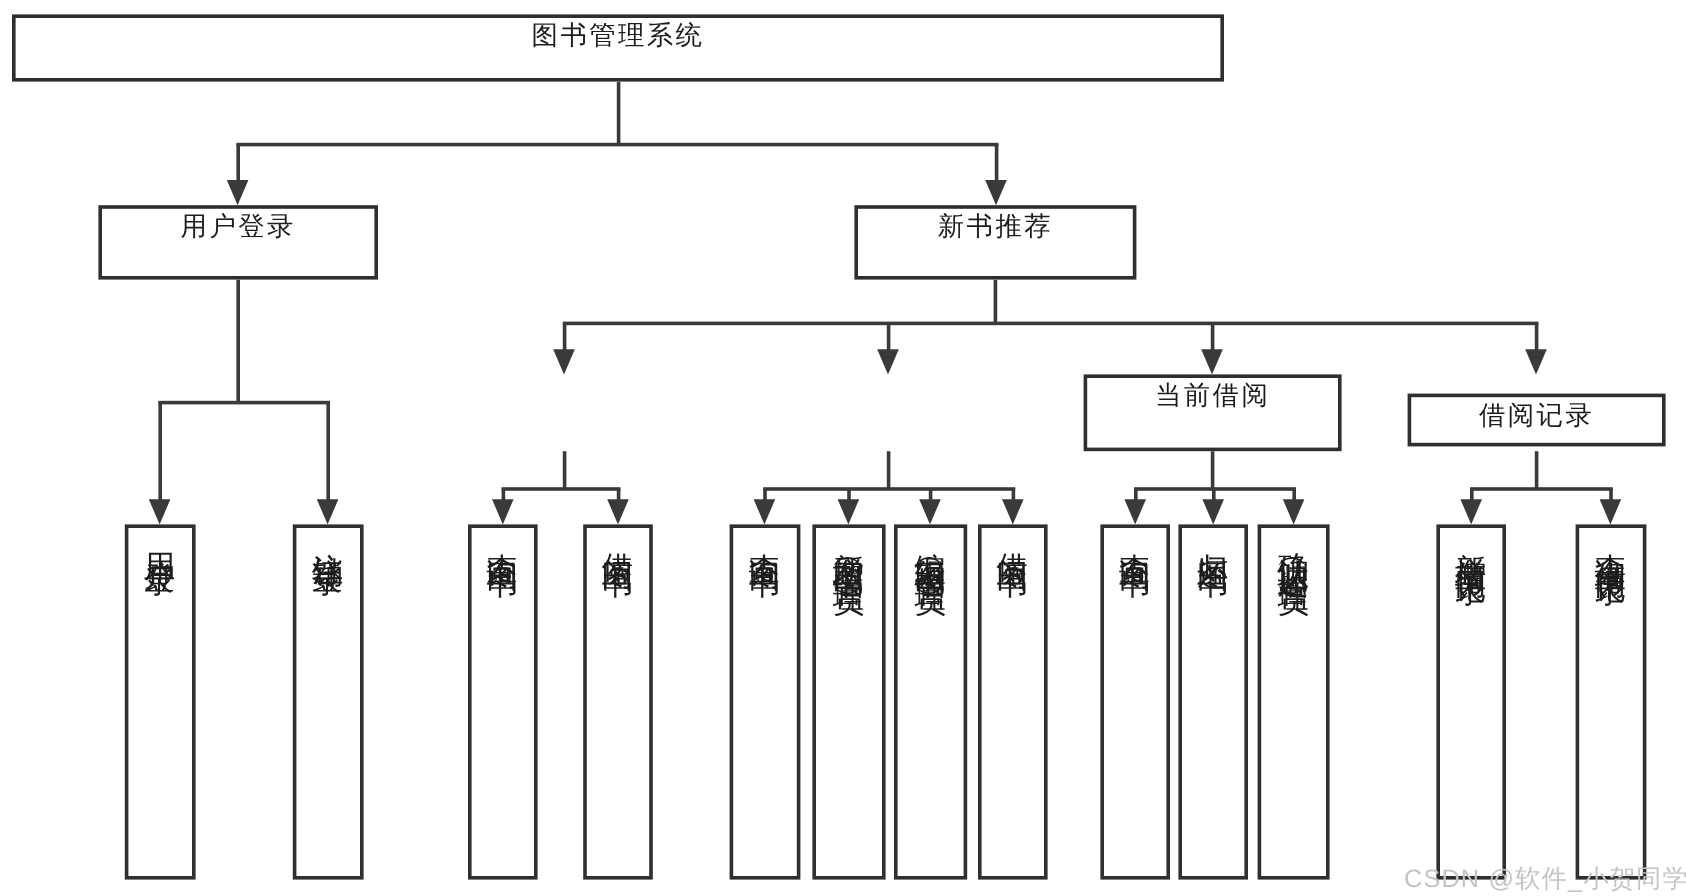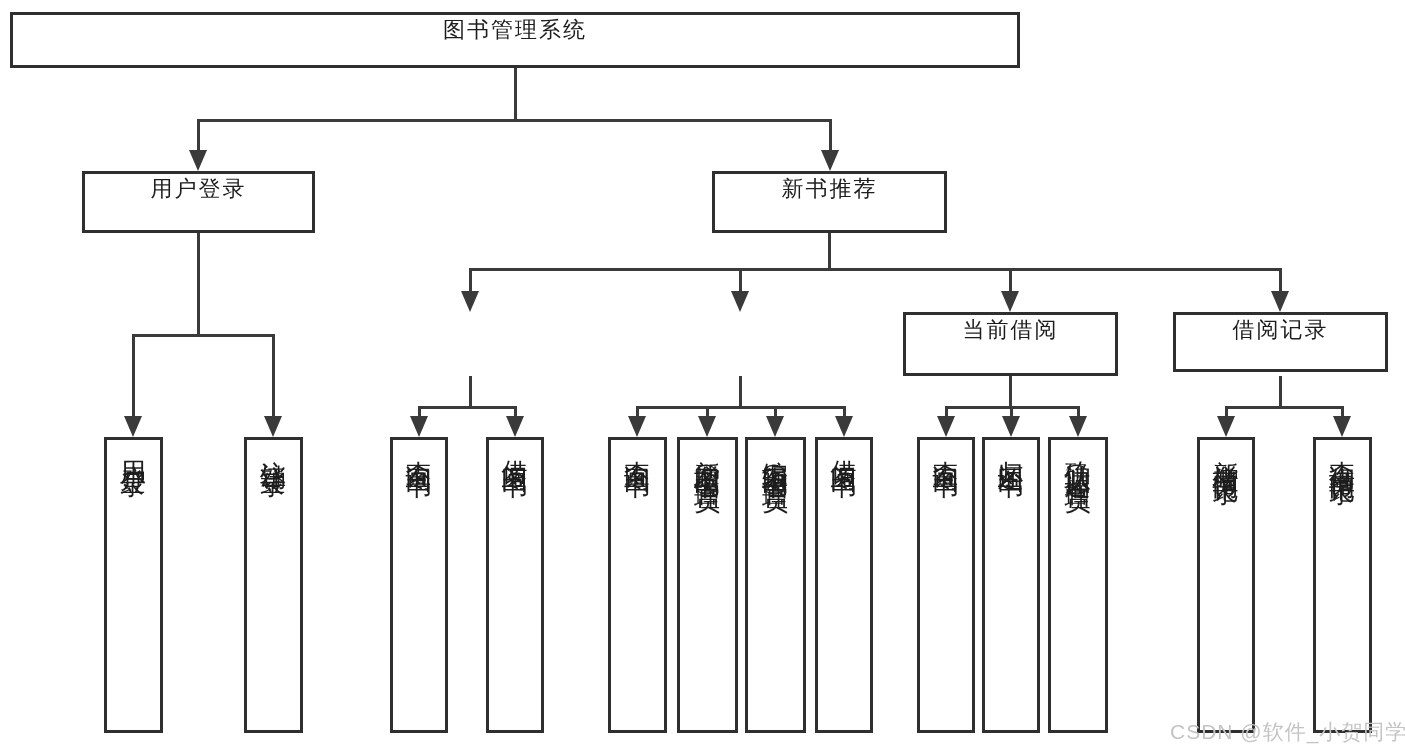--- a/index.html
+++ b/index.html
@@ -76,21 +76,21 @@
   <div class="box" style="left:82px;top:171px;width:233px;height:62px">
     <span class="lbl">用户登录</span>
   </div>
   <div class="box" style="left:712px;top:171px;width:235px;height:62px">
     <span class="lbl">新书推荐</span>
   </div>
 
   <div class="box" style="left:903px;top:312px;width:215px;height:64px">
     <span class="lbl">当前借阅</span>
   </div>
-  <div class="box" style="left:1173px;top:312px;width:215px;height:60px">
+  <div class="box" style="left:1173px;top:328px;width:215px;height:44px">
     <span class="lbl">借阅记录</span>
   </div>
 
   <div class="box leaf" style="left:104px;top:437px;width:59px;height:296px">
     <span class="lbl">用户登录</span>
   </div>
   <div class="box leaf" style="left:244px;top:437px;width:59px;height:296px">
     <span class="lbl">注销登录</span>
   </div>
 

